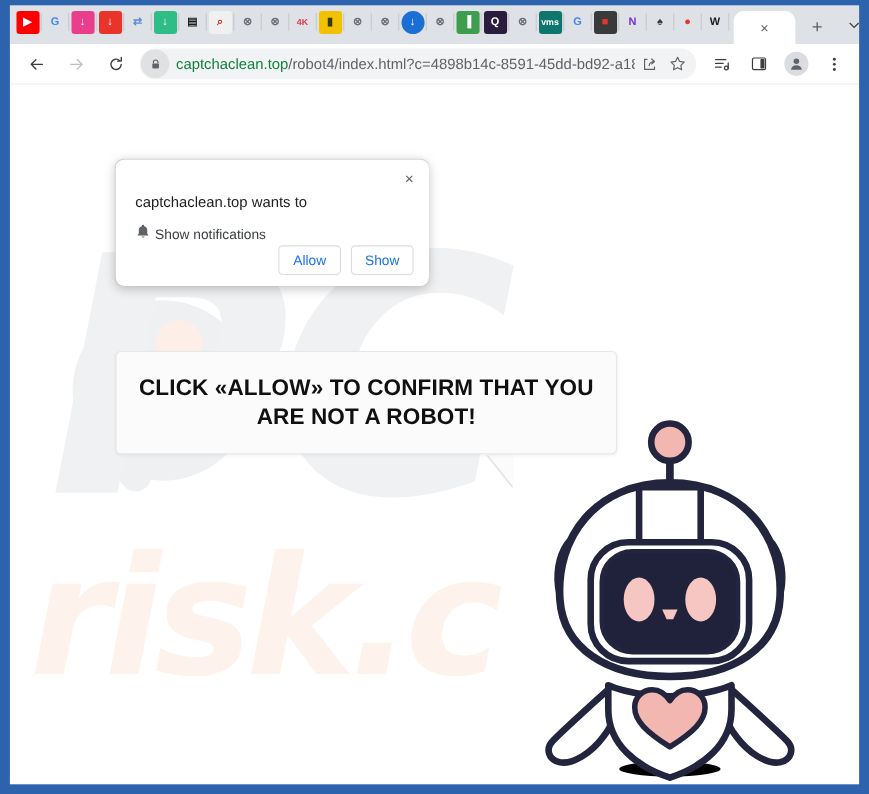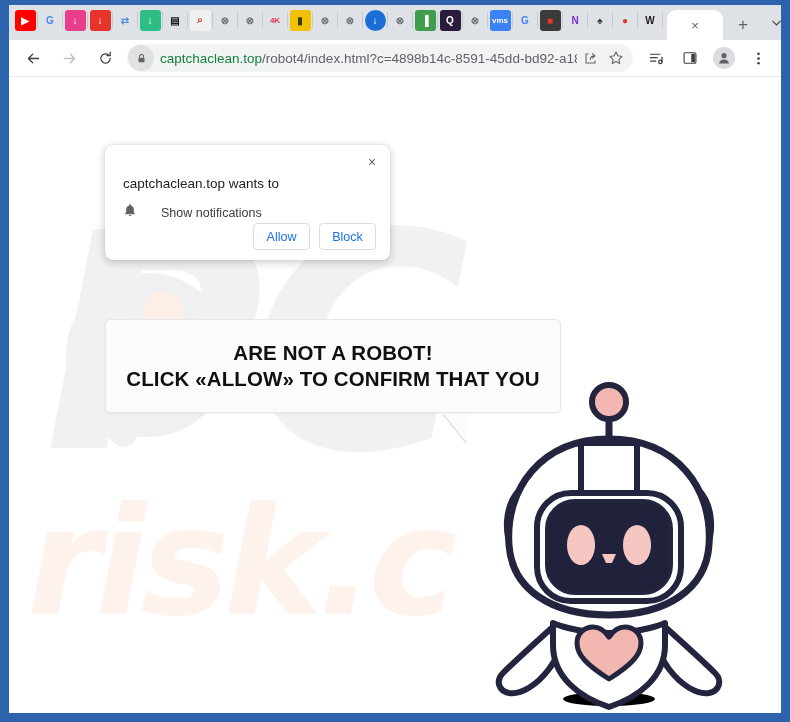--- a/index.html
+++ b/index.html
@@ -267,21 +267,21 @@
     margin: 15px 0 0 2px;
   }
   .perm-row {
     display: flex;
     align-items: center;
     margin: 12px 0 0 2px;
   }
   .perm-row-label {
     font-size: 12.5px;
     color: #3c4043;
-    margin-left: 24px;
+    margin-left: 4px;
   }
   .perm-actions {
     position: absolute;
     right: 14px; bottom: 10px;
     display: flex;
     gap: 9px;
   }
   .perm-btn {
     min-width: 57px;
     height: 27px;
@@ -335,21 +335,21 @@
           <div class="ext" style="background: rgb(27, 111, 212); color: rgb(255, 255, 255); border-radius: 50%;">↓</div>
           <div class="ext-sep"></div>
           <div class="ext" style="background: transparent; color: rgb(107, 111, 118);">⊗</div>
           <div class="ext-sep"></div>
           <div class="ext" style="background: rgb(63, 158, 77); color: rgb(255, 255, 255);">▐</div>
           <div class="ext-sep"></div>
           <div class="ext" style="background: rgb(43, 27, 61); color: rgb(255, 255, 255);">Q</div>
           <div class="ext-sep"></div>
           <div class="ext" style="background: transparent; color: rgb(107, 111, 118);">⊗</div>
           <div class="ext-sep"></div>
-          <div class="ext" style="background: #3b82f6; color: rgb(255, 255, 255); font-size: 8px;">vms</div>
+          <div class="ext" style="background: #0f766e; color: rgb(255, 255, 255); font-size: 8px;">vms</div>
           <div class="ext-sep"></div>
           <div class="ext" style="background: transparent; color: rgb(66, 133, 244);">G</div>
           <div class="ext-sep"></div>
           <div class="ext" style="background: rgb(58, 58, 58); color: rgb(232, 52, 43);">■</div>
           <div class="ext-sep"></div>
           <div class="ext" style="background: transparent; color: rgb(122, 47, 212);">N</div>
           <div class="ext-sep"></div>
           <div class="ext" style="background: transparent; color: rgb(58, 58, 58);">♠</div>
           <div class="ext-sep"></div>
           <div class="ext" style="background: transparent; color: rgb(232, 52, 43);">●</div>
@@ -452,22 +452,22 @@
       <div class="blob blob1"></div>
       <div class="blob blob2"></div>
       <div class="blob blob3"></div>
 
       <div class="wm-pc">PC</div>
       <div class="wm-risk">risk.c</div>
 
       <div class="bubble-tail"></div>
       <div class="bubble">
         <div class="bubble-text">
+          <div>CLICK «ALLOW» TO CONFIRM THAT YOU</div>
           <div>ARE NOT A ROBOT!</div>
-          <div>CLICK «ALLOW» TO CONFIRM THAT YOU</div>
         </div>
       </div>
 
       <div class="robot">
         <svg width="280" height="345" viewBox="0 0 280 345">
           <g fill="none" stroke="#23243e" stroke-width="7" stroke-linejoin="round" stroke-linecap="round">
 
             <ellipse cx="140" cy="322" rx="46" ry="7" fill="#000000" stroke="none"></ellipse>
 
             <path d="M140 40 V66" stroke-width="7"></path>
@@ -506,19 +506,19 @@
           <span>
             <svg width="14" height="15" viewBox="0 0 16 17">
               <path d="M8 1.4a1.2 1.2 0 0 1 1.2 1.2v.5A4.4 4.4 0 0 1 12.4 7.4v3l1.1 1.6c.2.3 0 .7-.4.7H2.9c-.4 0-.6-.4-.4-.7l1.1-1.6v-3A4.4 4.4 0 0 1 6.8 3.1v-.5A1.2 1.2 0 0 1 8 1.4Z" fill="#5f6368"></path>
               <path d="M6.3 13.6a1.8 1.8 0 0 0 3.4 0z" fill="#5f6368"></path>
             </svg>
           </span>
           <span class="perm-row-label">Show notifications</span>
         </div>
         <div class="perm-actions">
           <div class="perm-btn">Allow</div>
-          <div class="perm-btn">Block</div>
+          <div class="perm-btn">Show</div>
         </div>
       </div>
 
     </div>
   </div>
 </div>
 
 </body></html>

